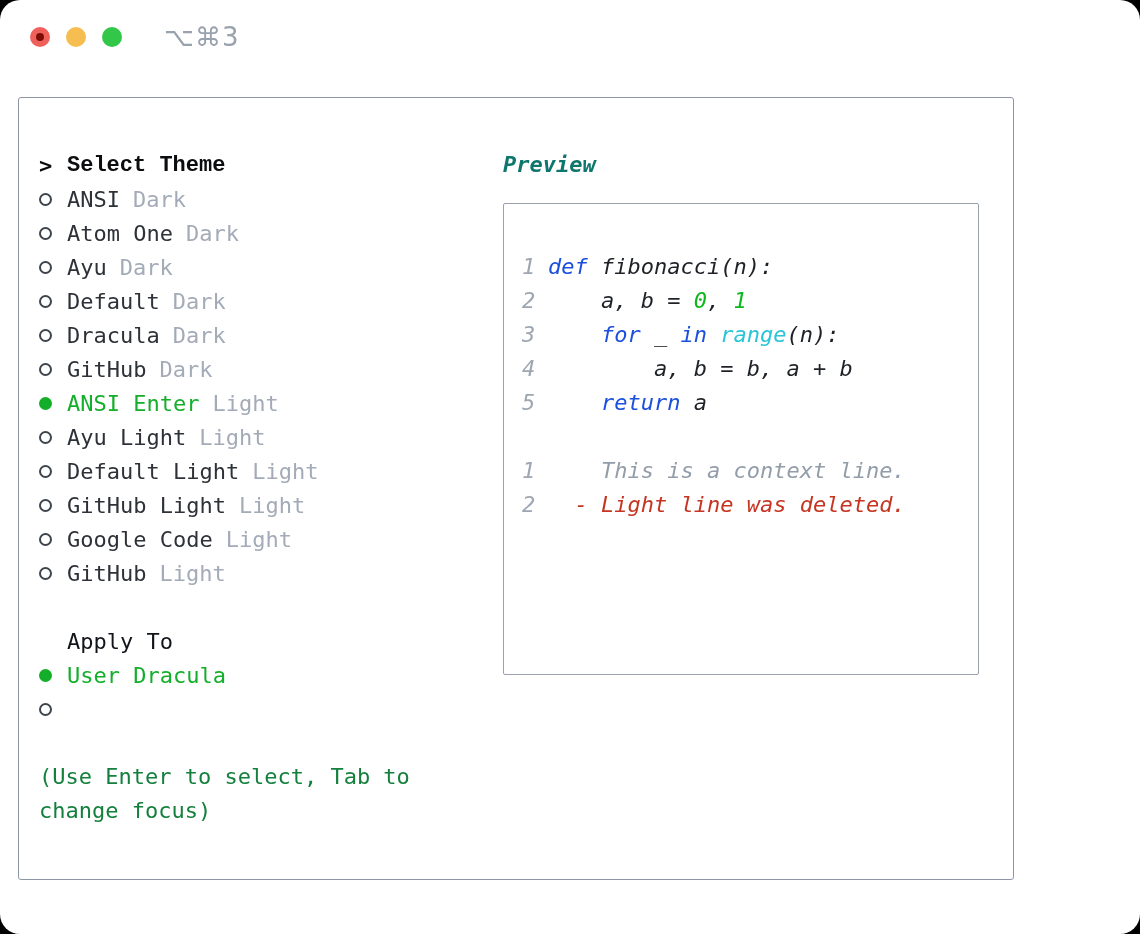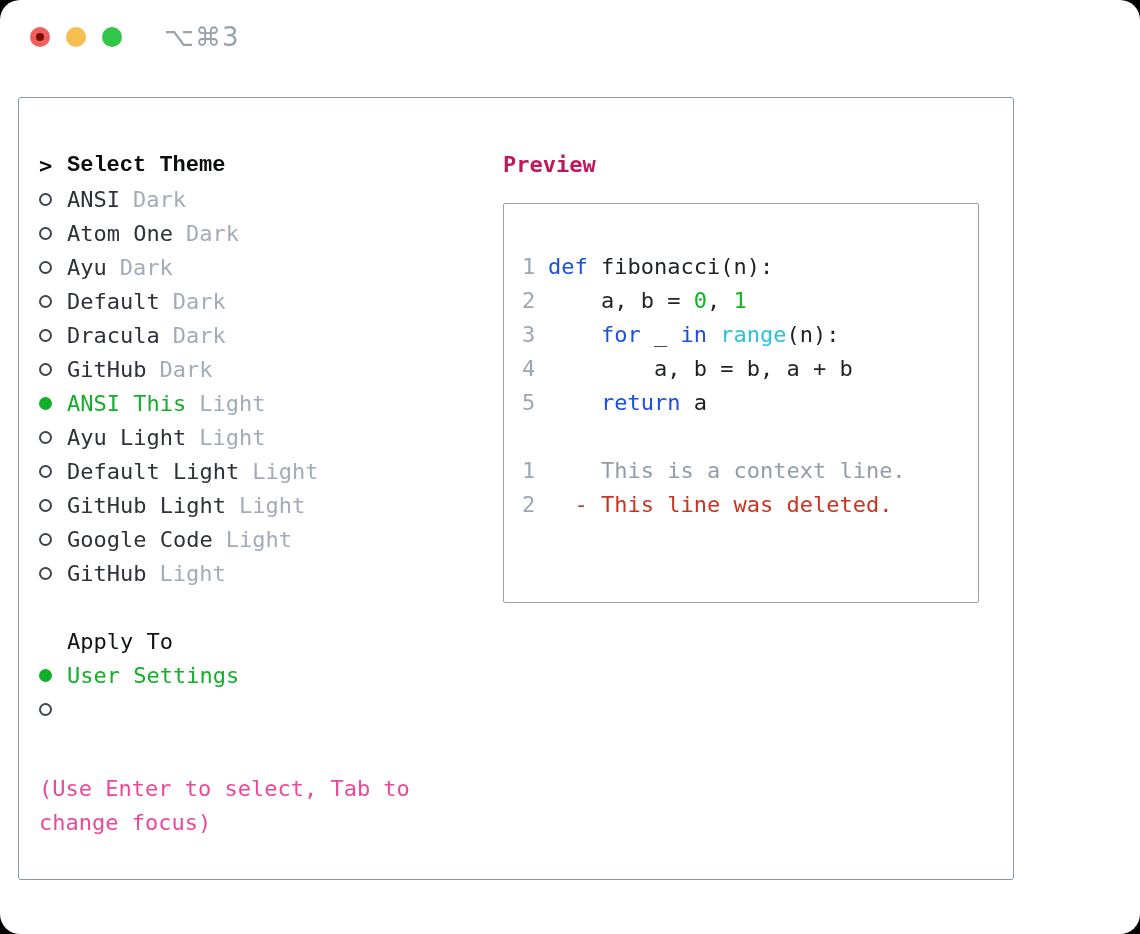--- a/index.html
+++ b/index.html
@@ -55,30 +55,30 @@
 
   .name { color:#2e3238; }
   .name.selected { color:#13ae2a; }
   .tag  { color:#a3abb8; margin-left:13px; }
 
   .apply-title { color:#111418; }
 
   .spacer { height:34px; }
 
   .hint {
-    width:430px; margin-top:12px; color:#ec4899;
+    width:430px; margin-top:0; color:#15803d;
     font-size:22px; line-height:34px;
   }
 
   
-  .preview-title { font-weight:bold; color:#be185d; height:34px; line-height:34px; }
+  .preview-title { font-weight:bold; color:#0f766e; height:34px; line-height:34px;font-style:italic; }
   .preview-box {
-    margin-top:21px; width:476px; height:400px;
+    margin-top:21px; width:476px; height:472px;
     border:1.5px solid #9aa2ae; border-radius:2px;
-    padding:46px 0 0 18px; overflow:hidden;
+    padding:46px 0 0 18px; overflow:hidden;font-style:italic;
   }
   .code-line { height:34px; line-height:34px; white-space:pre; font-size:22px; }
   .ln { display:inline-block; width:26px; color:#9da6b2; }
   .c-plain   { color:#1e2227; }
   .c-keyword { color:#1b50dc; }
   .c-number  { color:#0db81f; }
   .c-builtin { color:#29c4d9; }
   .c-context { color:#939da9; }
   .c-deleted { color:#c53522; }
   .c-added   { color:#0db81f; }
@@ -105,55 +105,55 @@
         <span class="title">Select Theme</span>
       </div>
 
       <div id="theme-list">
           <div class="row"><span class="marker"><span class="circle"></span></span><span class="name">ANSI</span><span class="tag">Dark</span></div>
           <div class="row"><span class="marker"><span class="circle"></span></span><span class="name">Atom One</span><span class="tag">Dark</span></div>
           <div class="row"><span class="marker"><span class="circle"></span></span><span class="name">Ayu</span><span class="tag">Dark</span></div>
           <div class="row"><span class="marker"><span class="circle"></span></span><span class="name">Default</span><span class="tag">Dark</span></div>
           <div class="row"><span class="marker"><span class="circle"></span></span><span class="name">Dracula</span><span class="tag">Dark</span></div>
           <div class="row"><span class="marker"><span class="circle"></span></span><span class="name">GitHub</span><span class="tag">Dark</span></div>
-          <div class="row"><span class="marker"><span class="circle filled"></span></span><span class="name selected">ANSI This</span><span class="tag">Light</span></div>
+          <div class="row"><span class="marker"><span class="circle filled"></span></span><span class="name selected">ANSI Enter</span><span class="tag">Light</span></div>
           <div class="row"><span class="marker"><span class="circle"></span></span><span class="name">Ayu Light</span><span class="tag">Light</span></div>
           <div class="row"><span class="marker"><span class="circle"></span></span><span class="name">Default Light</span><span class="tag">Light</span></div>
           <div class="row"><span class="marker"><span class="circle"></span></span><span class="name">GitHub Light</span><span class="tag">Light</span></div>
           <div class="row"><span class="marker"><span class="circle"></span></span><span class="name">Google Code</span><span class="tag">Light</span></div>
           <div class="row"><span class="marker"><span class="circle"></span></span><span class="name">GitHub</span><span class="tag">Light</span></div>
         </div>
 
       <div class="spacer"></div>
 
       <div class="row">
         <span class="marker"></span>
         <span class="apply-title">Apply To</span>
       </div>
 
       <div id="apply-list">
-          <div class="row"><span class="marker"><span class="circle filled"></span></span><span class="name selected">User Settings</span></div>
+          <div class="row"><span class="marker"><span class="circle filled"></span></span><span class="name selected">User Dracula</span></div>
           <div class="row"><span class="marker"><span class="circle"></span></span></div>
         </div>
 
       <div class="spacer"></div>
 
       <div class="hint">(Use Enter to select, Tab to change focus)</div>
     </div>
 
     <div class="right-col">
       <div class="preview-title">Preview</div>
       <div class="preview-box">
         <div id="code-lines">
             <div class="code-line"><span class="ln">1</span><span class="c-keyword">def</span><span class="c-plain"> fibonacci(n):</span></div>
             <div class="code-line"><span class="ln">2</span><span class="c-plain">    a, b = </span><span class="c-number">0</span><span class="c-plain">, </span><span class="c-number">1</span></div>
             <div class="code-line"><span class="ln">3</span><span class="c-plain">    </span><span class="c-keyword">for</span><span class="c-plain"> _ </span><span class="c-keyword">in</span><span class="c-plain"> </span><span class="c-builtin">range</span><span class="c-plain">(n):</span></div>
             <div class="code-line"><span class="ln">4</span><span class="c-plain">        a, b = b, a + b</span></div>
             <div class="code-line"><span class="ln">5</span><span class="c-plain">    </span><span class="c-keyword">return</span><span class="c-plain"> a</span></div>
             <div class="code-line"><span class="ln"></span></div>
             <div class="code-line"><span class="ln">1</span><span class="c-context">    This is a context line.</span></div>
-            <div class="code-line"><span class="ln">2</span><span class="c-deleted">  - This line was deleted.</span></div>
+            <div class="code-line"><span class="ln">2</span><span class="c-deleted">  - Light line was deleted.</span></div>
           </div>
       </div>
     </div>
 
   </div>
 </div>
 
 </body></html>

